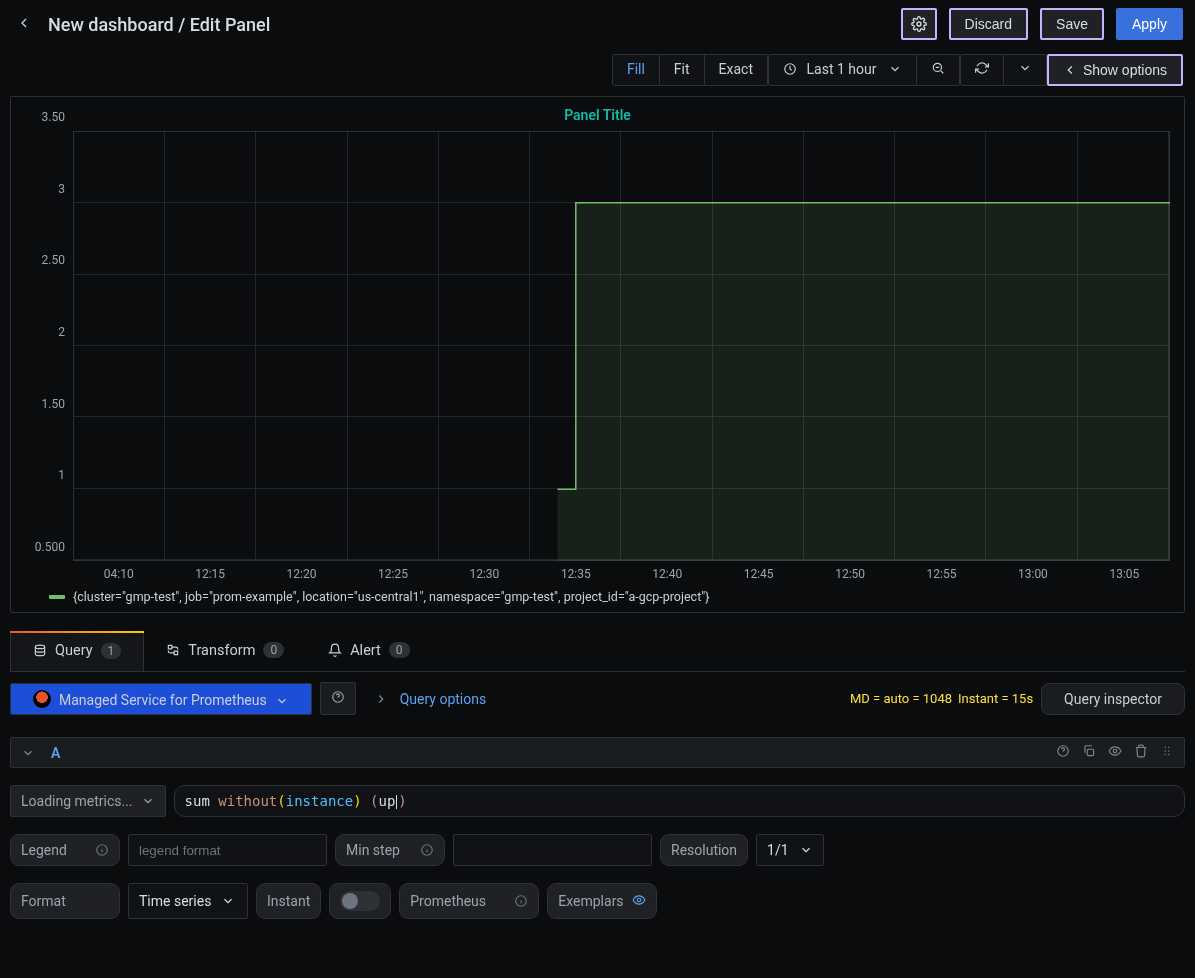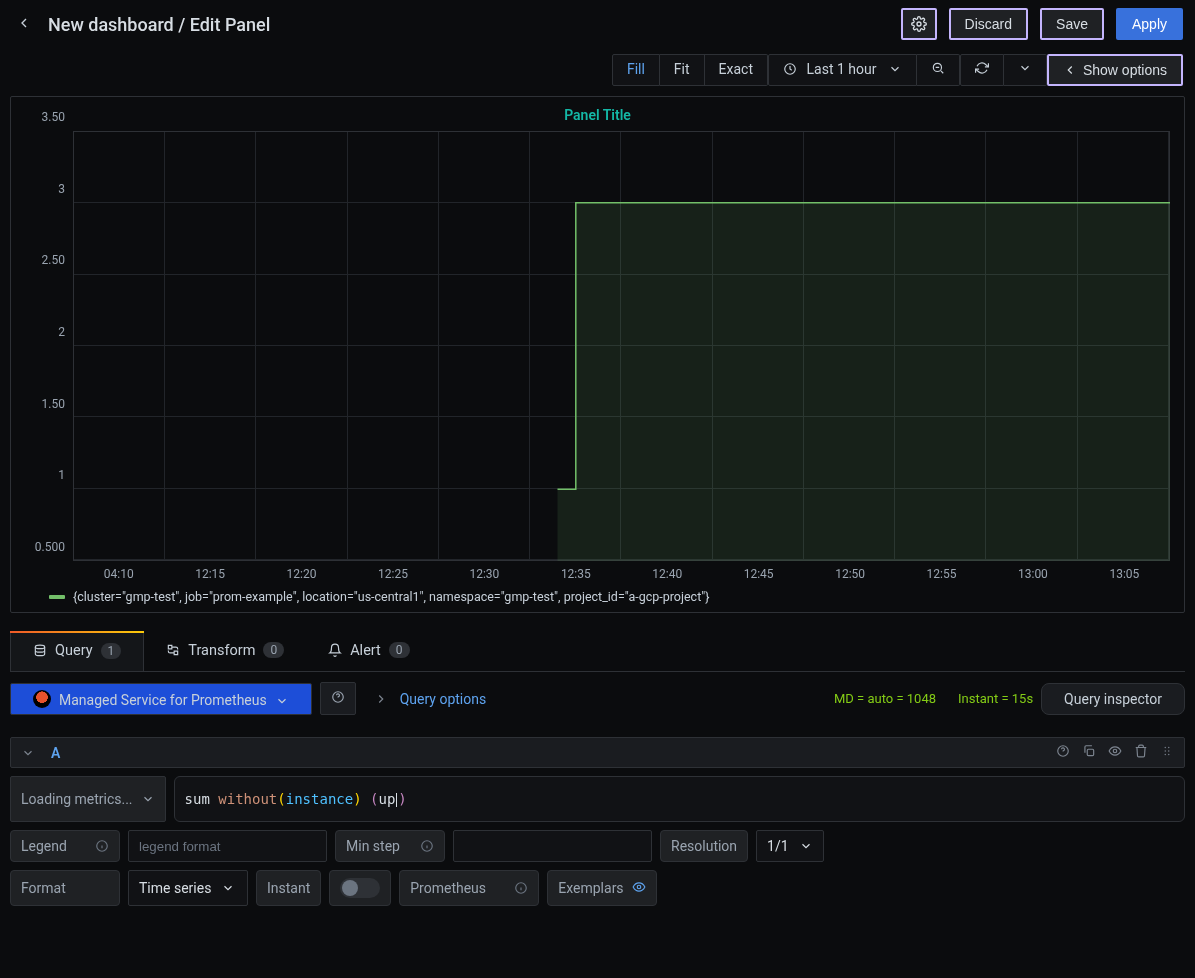--- a/index.html
+++ b/index.html
@@ -176,21 +176,21 @@
   color: #9aa4b0;
 }
 .query-opts {
   display: flex;
   align-items: center;
   gap: 12px;
   color: #5ea3ef;
   padding: 0 10px;
   cursor: pointer;
 }
-.ds-row .meta { color: #84cc16; font-size: 13px; margin-left: auto; display: flex; gap: 22px; }
+.ds-row .meta { color: #fde047; font-size: 13px; margin-left: auto; display: flex; gap: 6px; }
 .inspector-btn {
   background: #1a1c20;
   border: 1px solid #2e3136;
   padding: 7px 22px;
   border-radius: 8px;
   cursor: pointer;
 }
 .query-block {
   margin: 12px 10px 0;
 }
@@ -200,52 +200,52 @@
   background: #1a1c20;
   border: 1px solid #2e3136;
   border-radius: 2px;
   padding: 6px 10px;
   gap: 12px;
 }
 .query-head .letter { color: #5ea3ef; font-weight: 600; padding: 0 4px; }
 .query-head .actions { margin-left: auto; display: flex; gap: 12px; color: #7d8590; }
 .query-head .actions span { cursor: pointer; }
 .query-body { padding: 8px 0; display: flex; flex-direction: column; gap: 8px; }
-.row { display: flex; gap: 8px; align-items: stretch; }
+.row { display: flex; gap: 8px; align-items: stretch; margin-top: 9px; }
 .metrics-pill {
   background: #1f2124;
   border: 1px solid #2e3136;
   border-radius: 2px;
   padding: 7px 10px;
   color: #9aa4b0;
   display: flex;
   align-items: center;
   gap: 8px;
   cursor: pointer;
 }
 .code-input {
   flex: 1;
   background: #111215;
   border: 1px solid #2e3136;
-  border-radius: 6px;
-  padding: 14px 10px;
+  border-radius: 11px;
+  padding: 7px 10px;
   font-family: ui-monospace, Menlo, Consolas, monospace;
   font-size: 14px;
   color: #d8dee4;
   white-space: pre;
 }
 .code-input .kw { color: #ce9178; }
 .code-input .fn { color: #4fc1ff; }
 .code-input .paren1 { color: #ffd602; }
 .code-input .paren2 { color: #c586c0; }
 .cursor-bar { display:inline-block; width:1px; height:14px; background:#d8dee4; vertical-align:middle; margin:0 1px;}
 .field-label {
   background: #1f2124;
   border: 1px solid #2e3136;
-  border-radius: 4px;
+  border-radius: 9px;
   padding: 7px 10px;
   color: #9aa4b0;
   display: flex;
   align-items: center;
   justify-content: space-between;
   gap: 8px;
   min-width: 110px;
 }
 .text-input {
   background: #111215;

